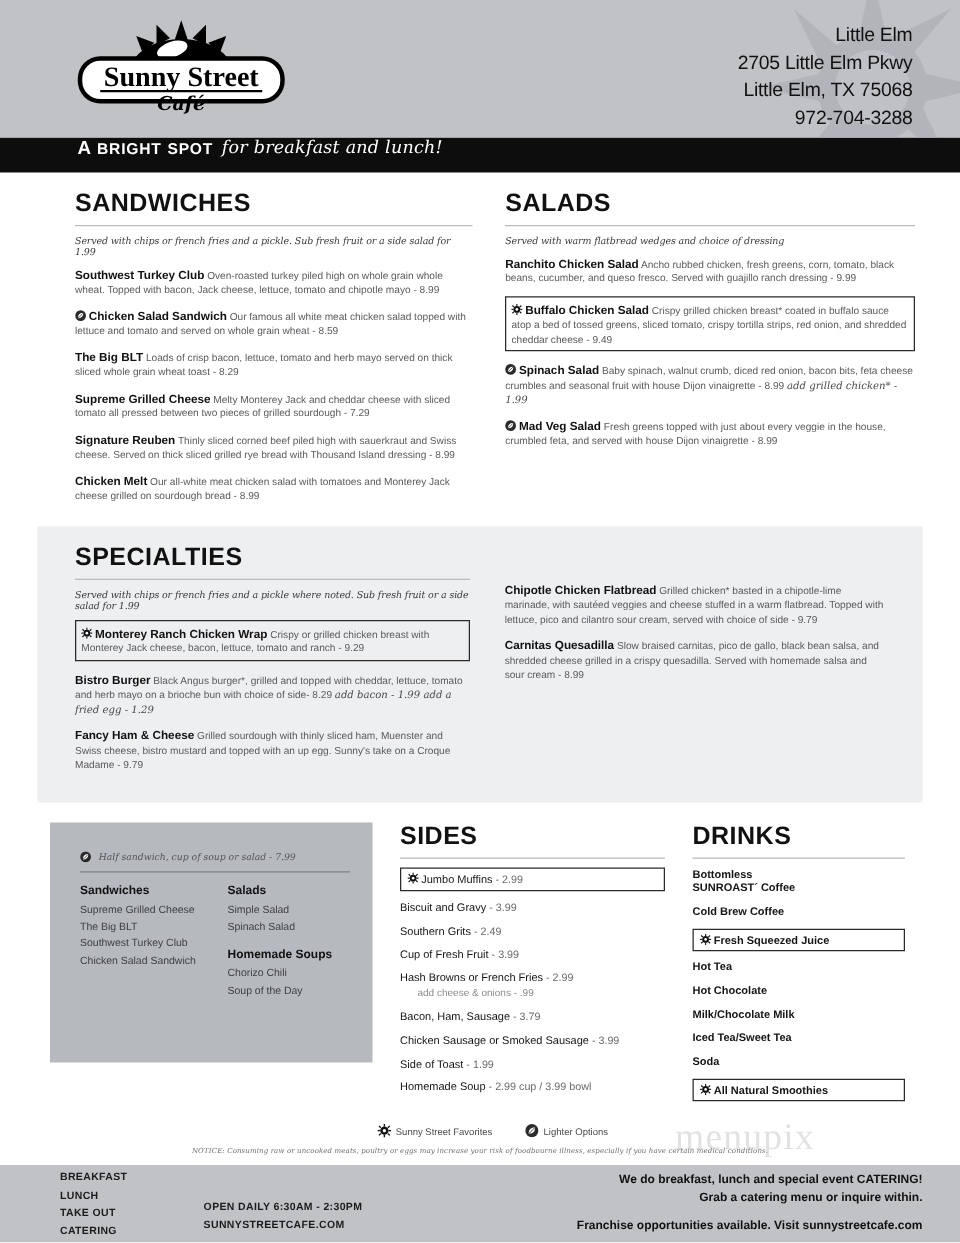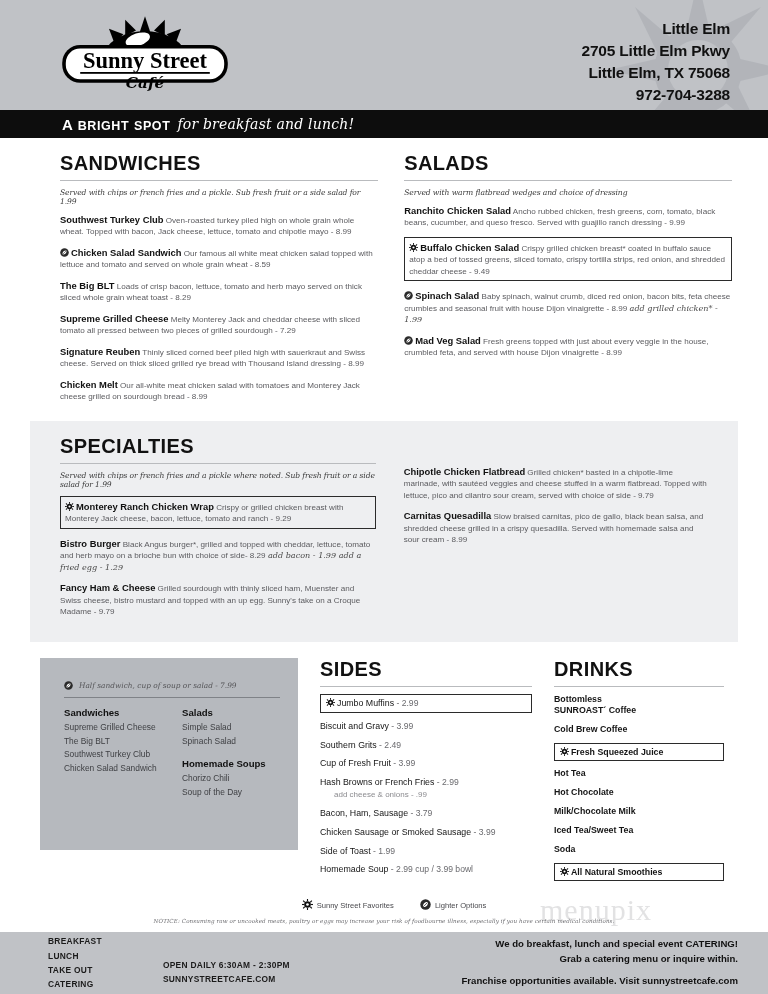--- a/index.html
+++ b/index.html
@@ -33,34 +33,34 @@
     top: 14px;
     width: 180px;
     height: 80px;
   }
   .logo-svg { width: 100%; height: 100%; }
   .addr {
     position: absolute;
     right: 38px;
     top: 18px;
     text-align: right;
-    font-weight: bold;
+    font-weight: normal;
     font-size: 15.5px;
     line-height: 1.42;
     letter-spacing: -0.2px;
     color: #111;
     font-family: "Liberation Sans", sans-serif;
   }
 
   
   .tagbar {
     height: 28px;
     background: #0d0d0d;
     display: flex;
-    align-items: center;
+    align-items: flex-start;
     padding-left: 62px;
     color: #fff;
   }
   .tag-bold {
     font-weight: bold;
     font-size: 15px;
     letter-spacing: .6px;
   }
   .tag-bold .sm { font-size: 12.5px; }
   .tag-script {

